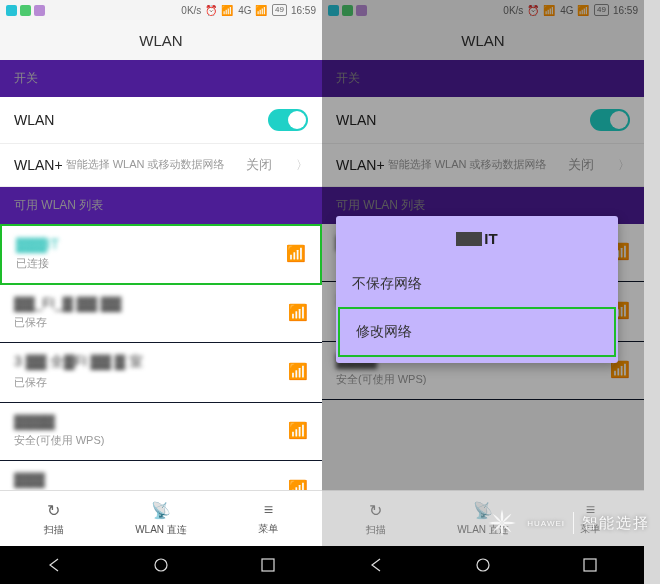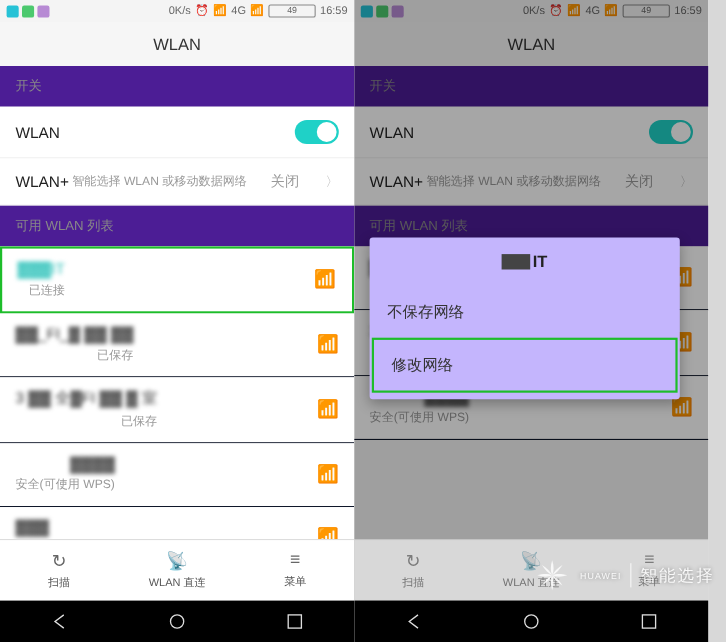--- a/index.html
+++ b/index.html
@@ -5,41 +5,41 @@
   *{box-sizing:border-box;margin:0;padding:0;font-family:-apple-system,"Microsoft YaHei",sans-serif;}
   body{width:660px;height:584px;background:#d8d8d8;position:relative;overflow:hidden;}
   .phones{display:flex;width:644px;height:584px;}
   .phone{width:330px;height:584px;background:#f4f4f4;position:relative;display:flex;flex-direction:column;overflow:hidden;}
 
   
   .sbar{height:20px;display:flex;align-items:center;justify-content:space-between;padding:0 6px;font-size:10px;color:#666;background:#f4f4f4;}
   .sbar .dots{display:flex;gap:3px;}
   .sbar .dot{width:11px;height:11px;border-radius:2px;}
   .sbar .right{display:flex;align-items:center;gap:4px;}
-  .batt{display:inline-flex;align-items:flex-end;border:1px solid #888;border-radius:2px;padding:0 16px;font-size:8px;line-height:10px;}
+  .batt{display:inline-flex;align-items:flex-end;border:1px solid #888;border-radius:2px;padding:0 2px;font-size:8px;line-height:10px;}
 
   
   .titlebar{height:40px;display:flex;align-items:center;justify-content:center;font-size:15px;color:#333;background:#f6f6f6;}
 
   
   .sect{padding:10px 14px;font-size:12px;color:#888;background:#4c1d95;}
   .row{background:#fff;padding:12px 14px;display:flex;align-items:center;justify-content:space-between;border-bottom:1px solid #eee;}
   .row .l{display:flex;flex-direction:row;gap:3px;}
   .row .ttl{font-size:14px;color:#222;}
   .row .sub{font-size:11px;color:#999;}
   .row .r{display:flex;align-items:center;gap:24px;color:#999;font-size:13px;}
   .chev{color:#bbb;font-size:12px;}
 
   
   .toggle{width:40px;height:22px;border-radius:11px;background:#1fd1c7;position:relative;}
   .toggle::after{content:"";position:absolute;right:2px;top:2px;width:18px;height:18px;border-radius:50%;background:#fff;}
 
   
   .netrow{background:#fff;padding:10px 14px 12px;display:flex;align-items:center;justify-content:space-between;border-bottom:1px solid #0f172a;}
-  .netrow .l{display:flex;flex-direction:column;gap:4px;align-items:flex-end;}
+  .netrow .l{display:flex;flex-direction:column;gap:4px;}
   .net-name{font-size:14px;color:#333;}
   .net-name.hl{color:#28c0b8;}
   .net-sub{font-size:11px;color:#999;}
   .wifi-ic{font-size:16px;color:#777;}
   .blur{filter:blur(2px);}
   .green-box{border:2px solid #1dbd2a;}
 
   
   .toolbar{position:absolute;left:0;right:0;bottom:38px;height:56px;background:#fff;border-top:1px solid #ddd;display:flex;}
   .tbtn{flex:1;display:flex;flex-direction:column;align-items:center;justify-content:center;gap:3px;font-size:10px;color:#555;}

